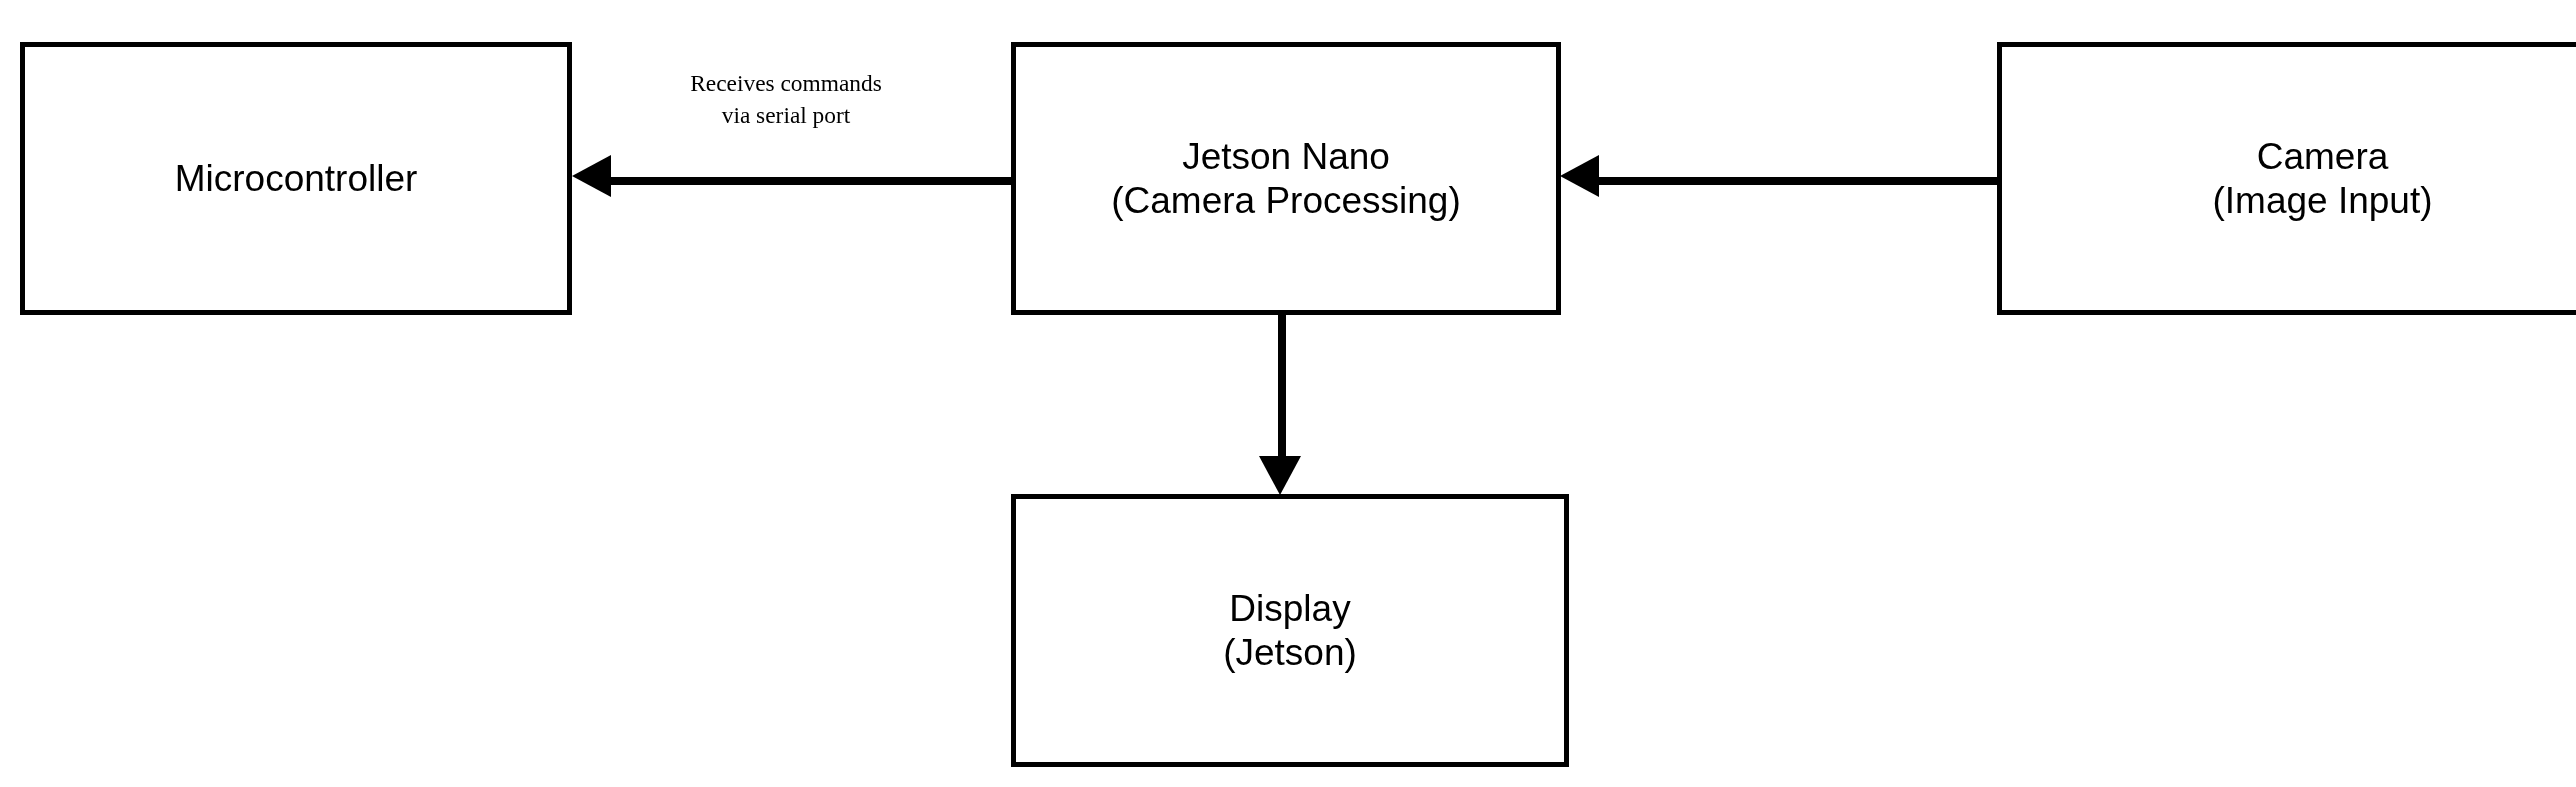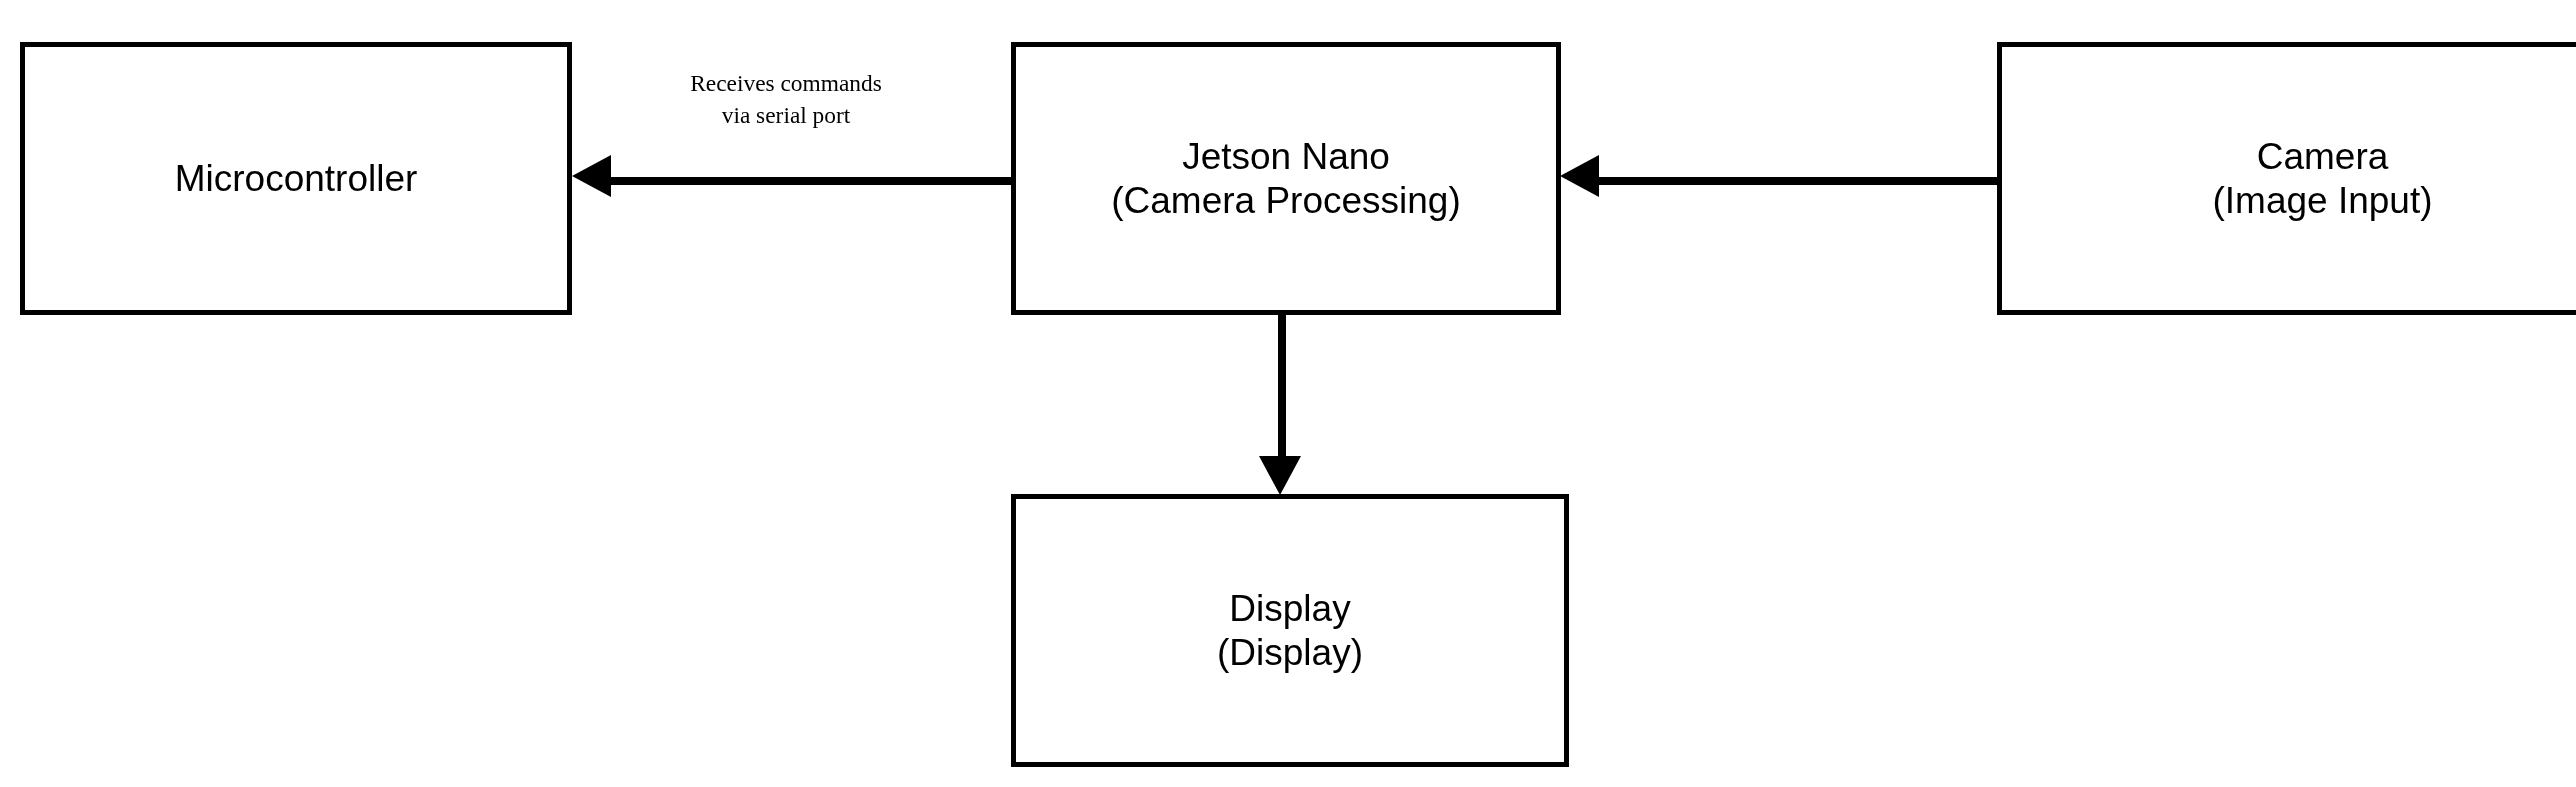--- a/index.html
+++ b/index.html
@@ -100,21 +100,21 @@
     <div class="node-line">(Camera Processing)</div>
   </div>
 
   <div class="node" id="node-camera">
     <div class="node-line">Camera</div>
     <div class="node-line">(Image Input)</div>
   </div>
 
   <div class="node" id="node-display">
     <div class="node-line">Display</div>
-    <div class="node-line">(Display)</div>
+    <div class="node-line">(Jetson)</div>
   </div>
 
   <div class="edge-h" id="edge-jetson-micro-line"></div>
   <div class="arrowhead-left" id="edge-jetson-micro-head"></div>
   <div class="edge-label" id="label-serial">
     <div>Receives commands</div>
     <div>via serial port</div>
   </div>
 
   <div class="edge-h" id="edge-camera-jetson-line"></div>

